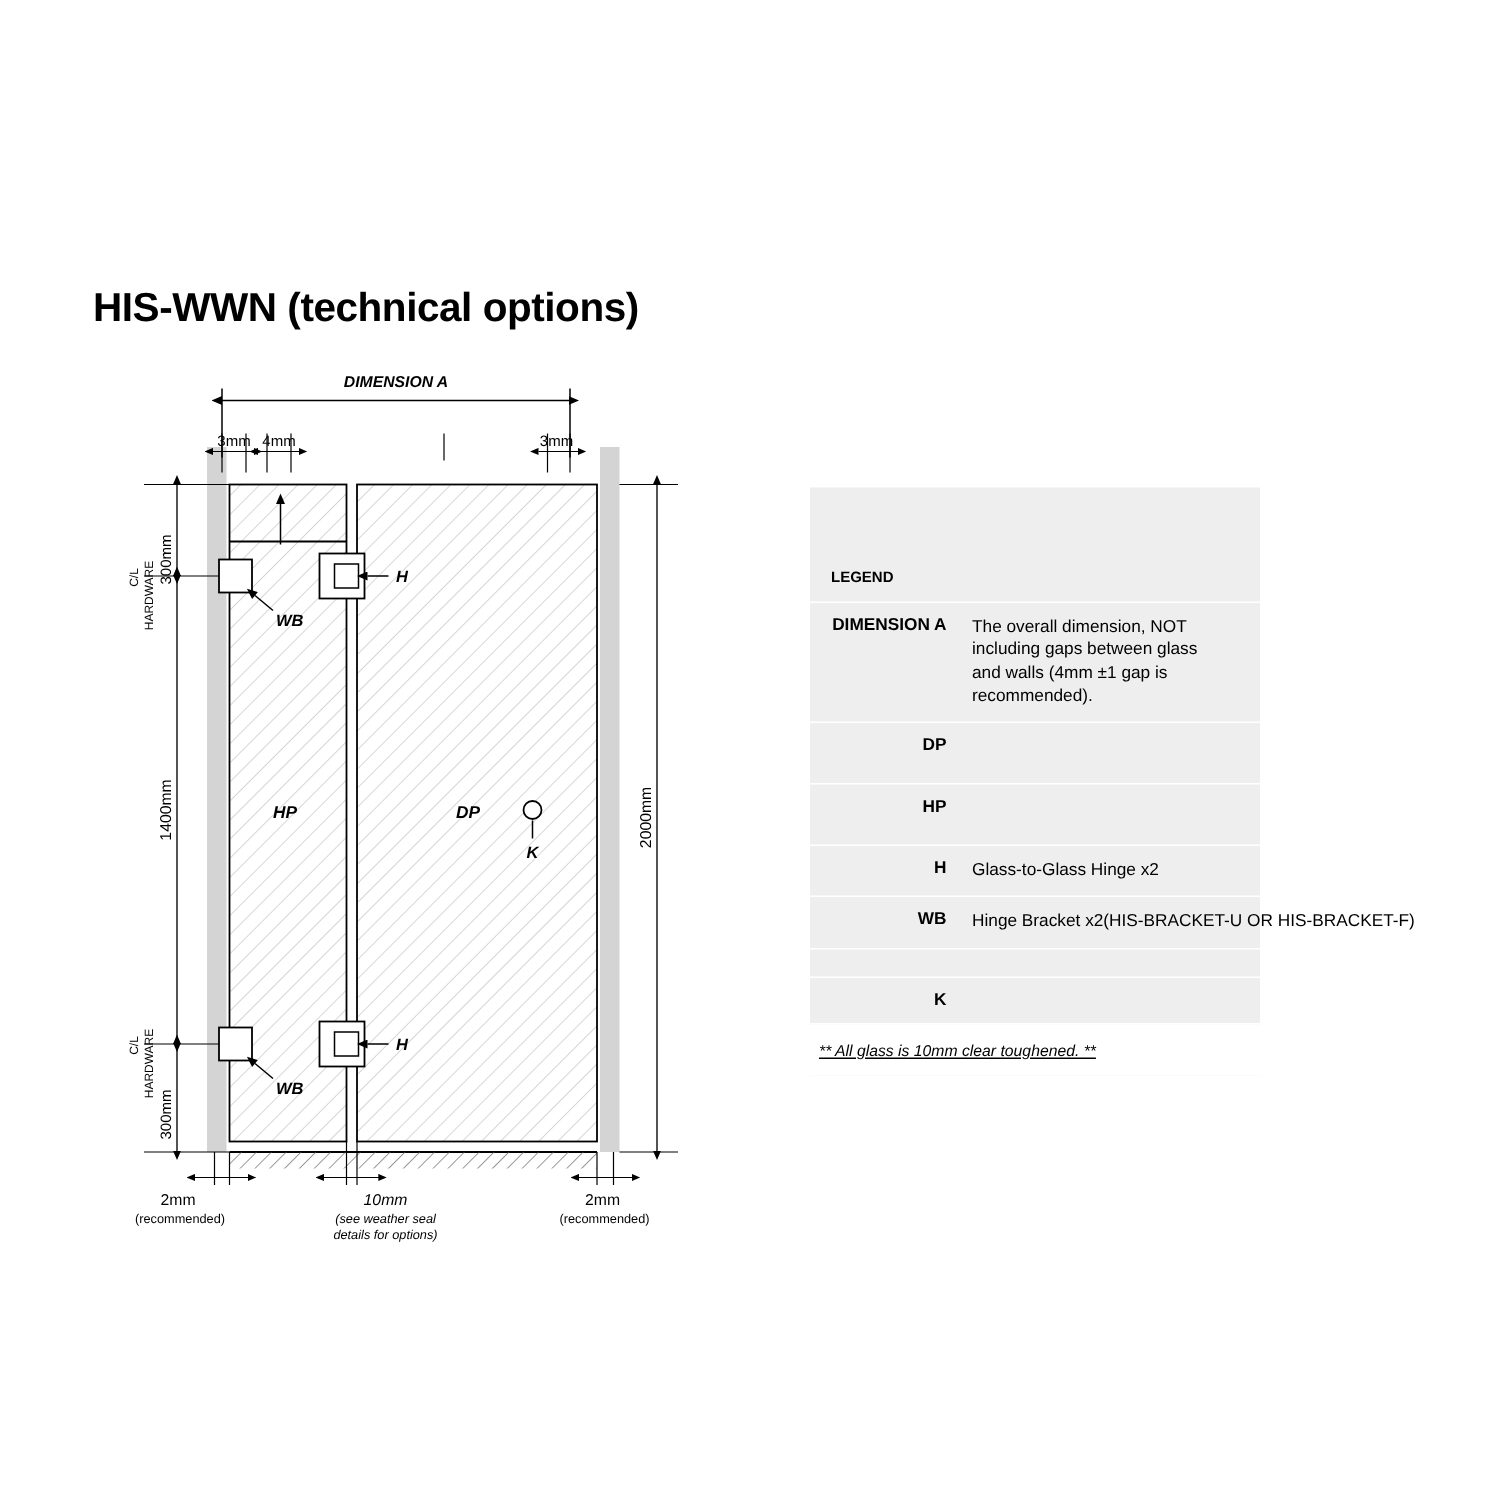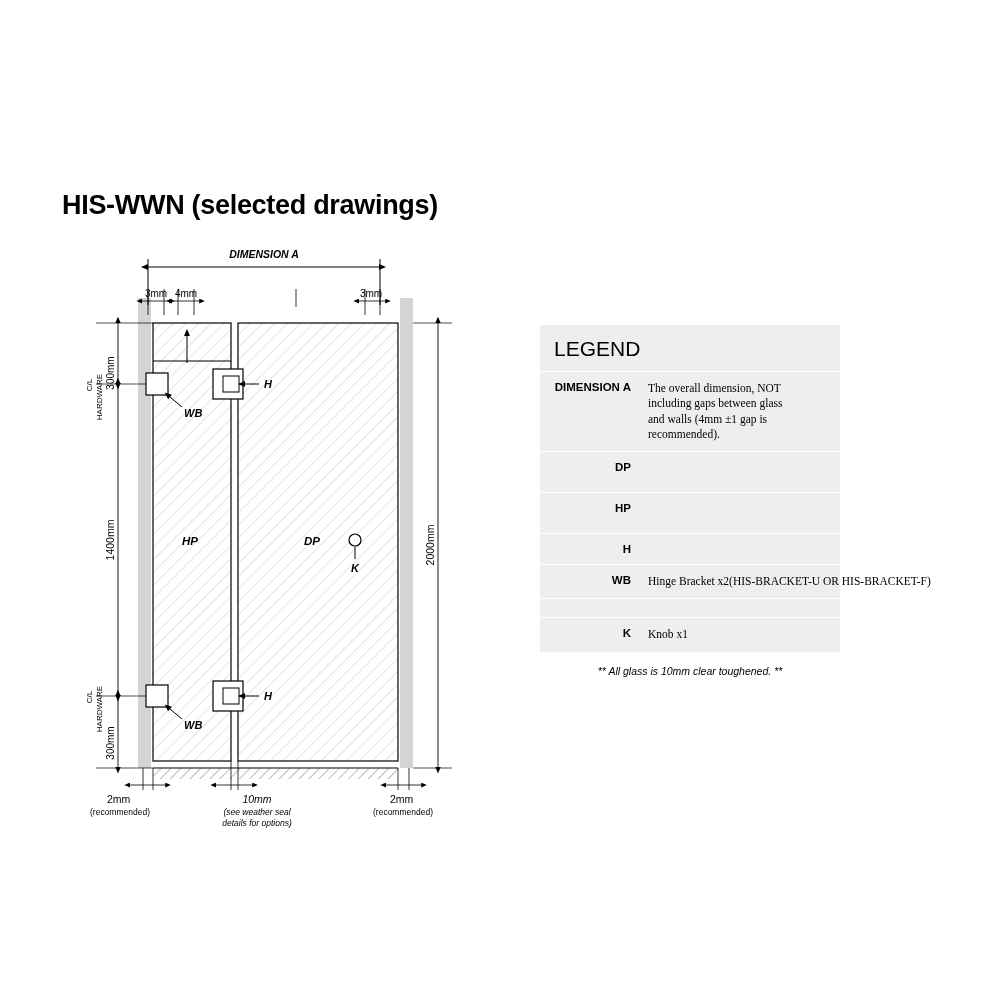--- a/index.html
+++ b/index.html
@@ -43,24 +43,25 @@
   
   #legend {
     position: absolute;
     left: 540px;
     top: 325px;
     width: 300px;
     background: #eeeeee;
     font-size: 11.5px;
   }
   #legend .lg-title {
-    font-size: 21px;
-    font-weight: normal;
+    font-size: 10px;
+    font-weight: bold;
     padding: 12px 14px 10px 14px;
     border-bottom: 1px solid #ffffff;
+    margin-top: 43px;
   }
   .lg-row {
     display: flex;
     align-items: flex-start;
     border-bottom: 1px solid #ffffff;
     min-height: 26px;
   }
   .lg-row .lg-key {
     width: 100px;
     flex: 0 0 100px;
@@ -69,41 +70,40 @@
     font-weight: bold;
     font-size: 11.5px;
     box-sizing: border-box;
   }
   .lg-row .lg-val {
     flex: 1 1 auto;
     padding: 9px 8px 9px 8px;
     line-height: 1.33;
     box-sizing: border-box;
     white-space: pre-line;
-    font-family: Liberation Serif, serif;
   }
   .lg-row.wide .lg-val {
     white-space: nowrap;
   }
   .lg-row.tall { min-height: 40px; }
   .lg-row.spacer { min-height: 18px; }
   #legend .lg-note {
     padding: 12px 6px 10px 6px;
-    text-align: center;
     font-style: italic;
     font-size: 10.5px;
     background: #ffffff;
+    text-decoration: underline;
   }
 </style>
 </head>
 <body>
 
 <div id="page">
 
-  <div id="title">HIS-WWN (selected drawings)</div>
+  <div id="title">HIS-WWN (technical options)</div>
 
   <div id="drawing">
     <svg width="420" height="600" viewBox="0 0 420 600" xmlns="http://www.w3.org/2000/svg">
       <defs>
         <pattern id="hatch" width="9" height="9" patternTransform="rotate(45)" patternUnits="userSpaceOnUse">
           <line x1="0" y1="0" x2="0" y2="9" stroke="#c9c9c9" stroke-width="1"></line>
         </pattern>
         <pattern id="floorhatch" width="7" height="7" patternTransform="rotate(45)" patternUnits="userSpaceOnUse">
           <line x1="0" y1="0" x2="0" y2="7" stroke="#555555" stroke-width="0.8"></line>
         </pattern>
@@ -229,33 +229,33 @@
     <div class="lg-row tall">
       <div class="lg-key">DP</div>
     </div>
 
     <div class="lg-row tall">
       <div class="lg-key">HP</div>
     </div>
 
     <div class="lg-row">
       <div class="lg-key">H</div>
+      <div class="lg-val">Glass-to-Glass Hinge x2</div>
     </div>
 
     <div class="lg-row wide">
       <div class="lg-key">WB</div>
       <div class="lg-val">Hinge Bracket x2(HIS-BRACKET-U OR HIS-BRACKET-F)</div>
     </div>
 
     <div class="lg-row spacer">
       <div class="lg-key"></div>
       <div class="lg-val"></div>
     </div>
 
     <div class="lg-row">
       <div class="lg-key">K</div>
-      <div class="lg-val">Knob x1</div>
     </div>
 
     <div class="lg-note">** All glass is 10mm clear toughened. **</div>
   </div>
 
 </div>
 
 </body></html>

